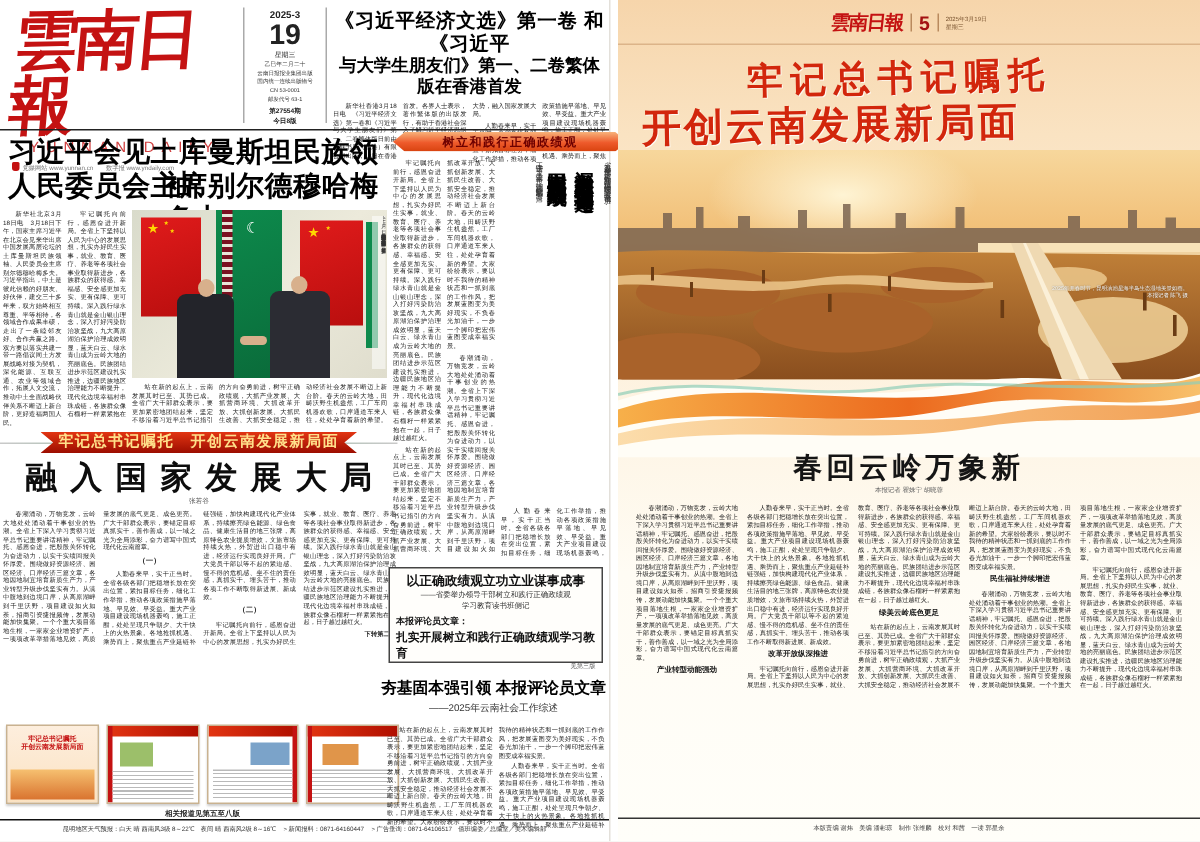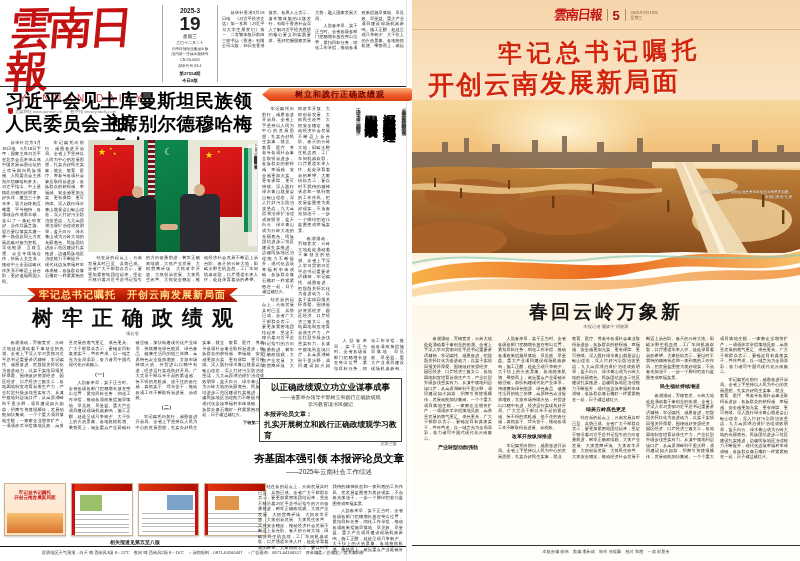--- a/index.html
+++ b/index.html
@@ -97,20 +97,22 @@
       <div class="db-lunar">乙巳年二月二十</div>
       <div class="db-s">云南日报报业集团出版</div>
       <div class="db-s">国内统一连续出版物号</div>
       <div class="db-s">CN 53-0001</div>
       <div class="db-s">邮发代号 63-1</div>
       <div class="db-issue">第27554期</div>
       <div class="db-issue">今日8版</div>
     </div>
 
     <div class="abs" style="left:222px;top:7px;width:182px;">
+      <div class="tn-h1">《习近平经济文选》第一卷 和《习近平</div>
+      <div class="tn-h2">与大学生朋友们》第一、二卷繁体版在香港首发</div>
       <div class="tiny" style="margin-top:3px;height:42px;column-count:4;column-gap:4px;">
         <p>新华社香港3月18日电　《习近平经济文选》第一卷和《习近平与大学生朋友们》第一、二卷繁体版日前由三联书店（香港）有限公司出版，18日在香港首发。各界人士表示，著作繁体版的出版发行，有助于香港社会深入了解习近平经济思想的核心要义和实践要求，更好把握国家发展大势，融入国家发展大局。</p>
         <p>人勤春来早，实干正当时。全省各级各部门把稳增长放在突出位置，紧扣目标任务，细化工作举措，推动各项政策措施早落地、早见效、早受益。重大产业项目建设现场机器轰鸣，施工正酣，处处呈现只争朝夕、大干快上的火热景象。各地抢抓机遇、乘势而上，聚焦重点产业延链补链强链，加快构建现代化产业体系，持续擦亮绿色能源、绿色食品、健康生活目的地三张牌，高原特色农业提质增效，文旅市场持续火热，外贸进出口稳中有进，经济运行实现良好开局。广大党员干部以等不起的紧迫感、慢不得的危机感、坐不住的责任感，真抓实干、埋头苦干，推动各项工作不断取得新进展、新成效。</p>
       </div>
     </div>
 
     <div class="mast-rule"></div>
 
     <div class="abs lead-h" style="left:0;top:90px;width:258px;">习近平会见土库曼斯坦民族领袖、</div>
     <div class="abs lead-h" style="left:0;top:113px;width:258px;">人民委员会主席别尔德穆哈梅多夫</div>
@@ -142,21 +144,21 @@
       <div class="abs" style="left:72px;top:84px;width:18px;height:6px;background:#d8b08c;border-radius:3px;"></div>
       <div class="vcap">3月18日，国家主席习近平在北京会见土库曼斯坦民族领袖、人民委员会主席别尔德穆哈梅多夫。 新华社记者 摄</div>
     </div>
 
     <div class="abs tiny" style="left:88px;top:255px;width:170px;height:31px;column-count:3;column-gap:4px;">
       <p>站在新的起点上，云南发展其时已至、其势已成。全省广大干部群众表示，要更加紧密地团结起来，坚定不移沿着习近平总书记指引的方向奋勇前进，树牢正确政绩观，大抓产业发展、大抓营商环境、大抓改革开放、大抓创新发展、大抓民生改善、大抓安全稳定，推动经济社会发展不断迈上新台阶。春天的云岭大地，田畴沃野生机盎然，工厂车间机器欢歌，口岸通道车来人往，处处孕育着新的希望。大家纷纷表示，要以时不我待的精神状态和一抓到底的工作作风，把发展蓝图变为美好现实，不负春光加油干，一步一个脚印把宏伟蓝图变成幸福实景。</p>
     </div>
 
     <div class="ribbon-line"></div>
     <div class="ribbon">牢记总书记嘱托　开创云南发展新局面</div>
-    <div class="spring-h">树牢正确政绩观</div>
+    <div class="spring-h">融入国家发展大局</div>
     <div class="abs byline" style="left:0;top:331px;width:265px;">张若谷</div>
 
     <div class="abs tiny" style="left:2px;top:340px;width:262px;height:139px;column-count:4;column-gap:5px;">
       <p>春潮涌动，万物竞发，云岭大地处处涌动着干事创业的热潮。全省上下深入学习贯彻习近平总书记重要讲话精神，牢记嘱托、感恩奋进，把殷殷关怀转化为奋进动力，以实干实绩回报关怀厚爱。围绕做好资源经济、园区经济、口岸经济三篇文章，各地因地制宜培育新质生产力，产业转型升级步伐坚实有力。从滇中腹地到边境口岸，从高原湖畔到千里沃野，项目建设如火如荼，招商引资捷报频传，发展动能加快集聚。一个个重大项目落地生根，一家家企业增资扩产，一项项改革举措落地见效，高质量发展的底气更足、成色更亮。广大干部群众表示，要锚定目标真抓实干，善作善成，以一域之光为全局添彩，奋力谱写中国式现代化云南篇章。</p>
       <div class="sechead">（一）</div>
       <p>人勤春来早，实干正当时。全省各级各部门把稳增长放在突出位置，紧扣目标任务，细化工作举措，推动各项政策措施早落地、早见效、早受益。重大产业项目建设现场机器轰鸣，施工正酣，处处呈现只争朝夕、大干快上的火热景象。各地抢抓机遇、乘势而上，聚焦重点产业延链补链强链，加快构建现代化产业体系，持续擦亮绿色能源、绿色食品、健康生活目的地三张牌，高原特色农业提质增效，文旅市场持续火热，外贸进出口稳中有进，经济运行实现良好开局。广大党员干部以等不起的紧迫感、慢不得的危机感、坐不住的责任感，真抓实干、埋头苦干，推动各项工作不断取得新进展、新成效。</p>
       <div class="sechead">（二）</div>
       <p>牢记嘱托向前行，感恩奋进开新局。全省上下坚持以人民为中心的发展思想，扎实办好民生实事，就业、教育、医疗、养老等各项社会事业取得新进步，各族群众的获得感、幸福感、安全感更加充实、更有保障、更可持续。深入践行绿水青山就是金山银山理念，深入打好污染防治攻坚战，九大高原湖泊保护治理成效明显，蓝天白云、绿水青山成为云岭大地的亮丽底色。民族团结进步示范区建设扎实推进，边疆民族地区治理能力不断提升，现代化边境幸福村串珠成链，各族群众像石榴籽一样紧紧抱在一起，日子越过越红火。</p>
       <p class="turnnote">下转第二版</p>
     </div>

